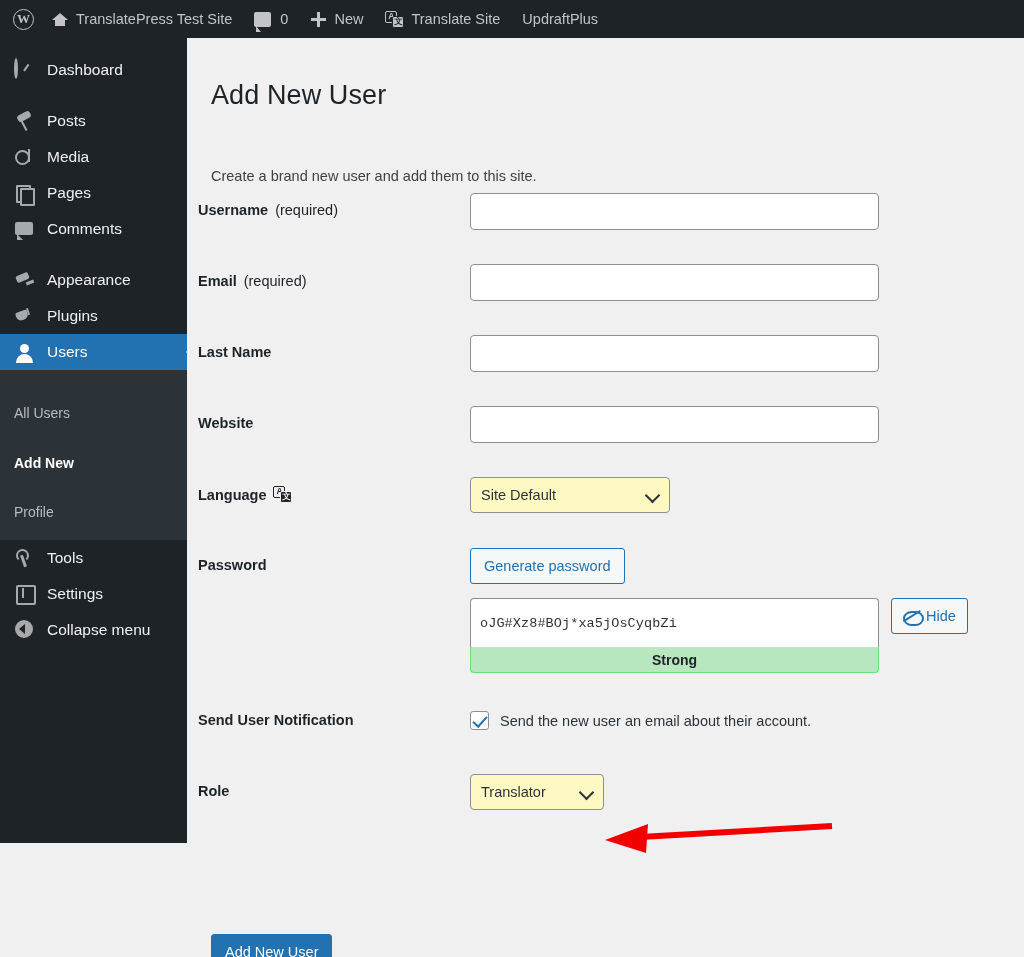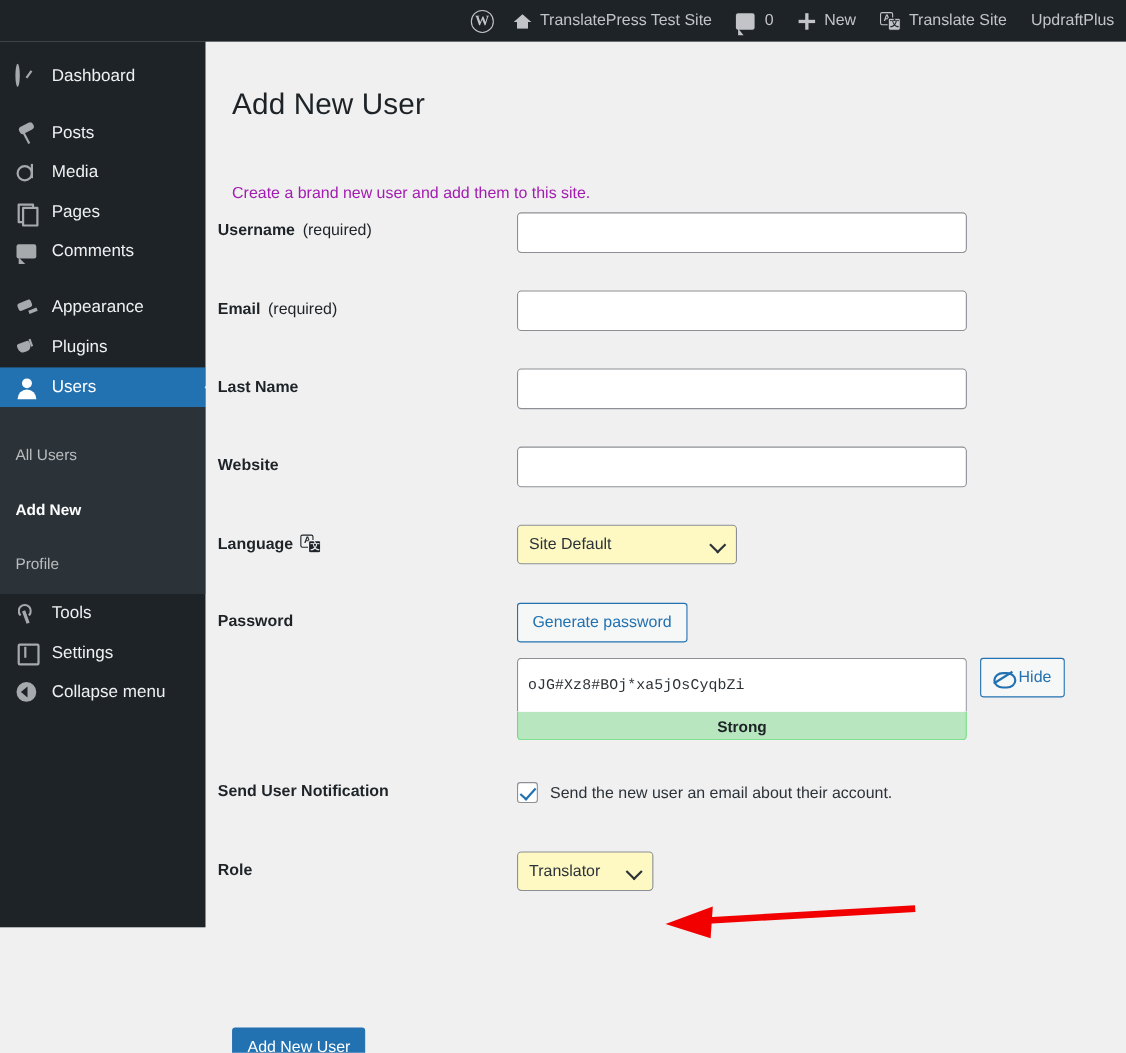--- a/index.html
+++ b/index.html
@@ -11,21 +11,20 @@
     font-family: "Liberation Sans", sans-serif;
   }
   #root { position: relative; width: 1024px; height: 957px; background:#f0f0f1; }
 
   
   #adminbar {
     position: absolute; top:0; left:0; width:1024px; height:38px;
     background:#1d2327; color:#c3c4c7;
     display:flex; align-items:center;
     font-size:14.5px;
-    justify-content:flex-end;
   }
   .ab-item {
     display:flex; align-items:center; gap:7px;
     height:38px; padding:0 11px; color:#c3c4c7; white-space:nowrap;
   }
   .ab-item.logo { padding-left:13px; padding-right:6px; }
   .wp-logo {
     width:21px; height:21px; border-radius:50%;
     border:1.8px solid #c3c4c7; position:relative; display:block;
   }
@@ -155,21 +154,21 @@
   #content {
     position:absolute; left:187px; top:38px; width:837px; height:919px;
     background:#f0f0f1;
   }
   #page-title {
     position:absolute; left:24px; top:24px;
     font-size:27px; font-weight:400; color:#1d2327; letter-spacing:0.1px;
   }
   #page-desc {
     position:absolute; left:24px; top:115px;
-    font-size:14.5px; color:#a21caf;
+    font-size:14.5px; color:#404040;
   }
 
   .form-table { position:absolute; left:0; top:155px; width:837px; }
   .row { display:flex; align-items:flex-start; min-height:41px; margin-bottom:30px; }
   .row .label {
     width:283px; padding-left:11px; padding-top:9px;
     font-size:14.5px; font-weight:700; color:#1d2327;
     display:flex; align-items:center; gap:7px;
   }
   .row .label .req { font-weight:400; }
@@ -187,21 +186,21 @@
     font-family:"Liberation Sans", sans-serif;
     appearance:none; -webkit-appearance:none; outline:none;
     position:relative;
   }
   .sel-wrap{ position:relative; display:inline-block; }
   .sel-wrap::after{
     content:""; position:absolute; right:12px; top:13px; width:9px; height:9px;
     border-right:2px solid #2c3338; border-bottom:2px solid #2c3338;
     transform:rotate(45deg); pointer-events:none;
   }
-  .sel.role { width:124px; }
+  .sel.role { width:134px; }
 
   .btn-secondary {
     height:36px; padding:0 13px; background:#f6f7f7;
     border:1px solid #2271b1; border-radius:3px;
     color:#2271b1; font-size:14.5px; cursor:pointer;
     font-family:"Liberation Sans", sans-serif;
   }
 
   .pw-wrap{ display:flex; align-items:flex-start; gap:12px; }
   .pw-col{ width:409px; }

